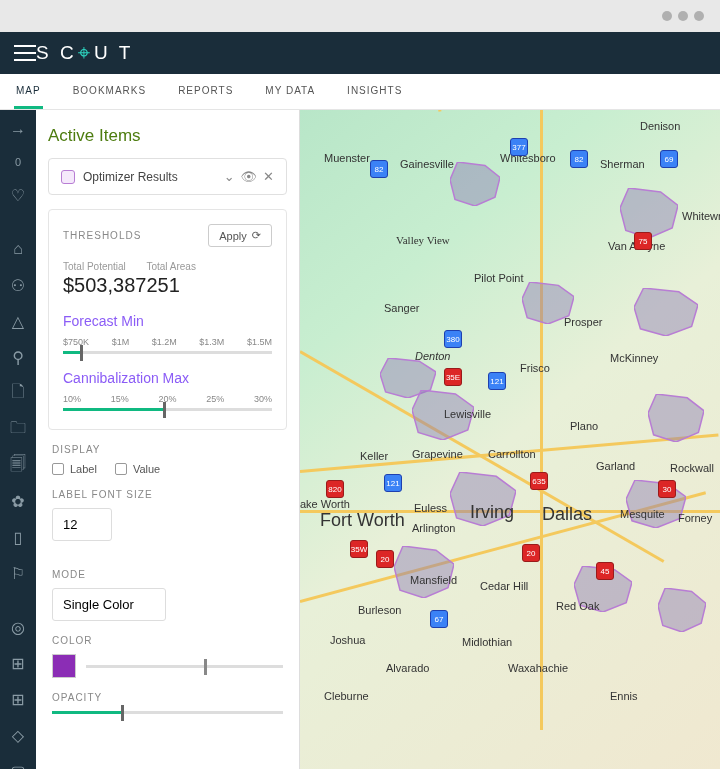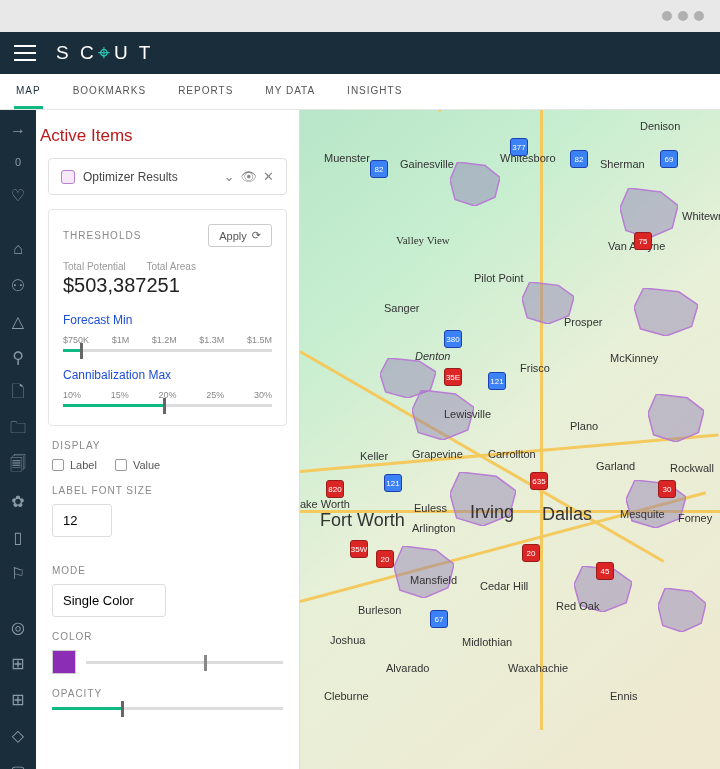--- a/index.html
+++ b/index.html
@@ -1,46 +1,46 @@
 <!DOCTYPE html>
 <html><head>
 <meta charset="utf-8">
 <style>
 *{box-sizing:border-box;margin:0;padding:0;font-family:-apple-system,BlinkMacSystemFont,'Segoe UI',sans-serif}
 body{width:720px;height:769px;overflow:hidden;background:#f0f0f0}
 .window-chrome{height:32px;background:#e8e8e8;display:flex;align-items:center;justify-content:flex-end;padding:0 16px;gap:6px}
 .chrome-dot{width:10px;height:10px;border-radius:50%;background:#b0b0b0}
-.topbar{height:42px;background:#1a2d3a;display:flex;align-items:center;padding:15px 14px;gap:20px}
+.topbar{height:42px;background:#1a2d3a;display:flex;align-items:center;padding:15px 14px;gap:0}
 .hamburger{width:22px;height:16px;display:flex;flex-direction:column;justify-content:space-between;cursor:pointer}
 .hamburger span{height:2px;background:#fff;width:100%}
 .logo{color:#fff;font-size:19px;letter-spacing:3px;font-weight:300;display:flex;align-items:center;gap:1px}
 .logo .o{color:#2dd4bf;font-size:22px;line-height:1}
 .tabs{height:36px;background:#fff;display:flex;align-items:center;padding:0 14px;gap:28px;border-bottom:1px solid #e5e5e5}
 .tab{font-size:10px;letter-spacing:1px;color:#555;cursor:pointer;padding:0 2px;height:100%;display:flex;align-items:center;border-bottom:3px solid transparent}
 .tab.active{color:#1a2d3a;border-bottom-color:#10b981}
 .main{display:flex;height:659px}
 .rail{width:36px;background:#1a2d3a;display:flex;flex-direction:column;align-items:center;padding-top:10px;gap:18px}
 .rail-item{width:18px;height:18px;color:#8a9ba5;cursor:pointer;display:flex;align-items:center;justify-content:center}
 .rail-count{color:#8a9ba5;font-size:11px}
 .panel{width:264px;background:#fff;border-right:1px solid #ddd;overflow-y:auto}
-.panel-header{padding:16px 4px 12px;font-size:17px;color:#b91c1c}
+.panel-header{padding:16px 12px 12px;font-size:17px;color:#4d7c0f}
 .layer-row{margin:0 12px 14px;padding:10px 12px;border:1px solid #e0e0e0;border-radius:4px;display:flex;align-items:center;gap:8px}
 .layer-swatch{width:14px;height:14px;border:1.5px solid #b87dd4;border-radius:3px;background:#f5e9fb}
 .layer-label{flex:1;font-size:12px;color:#444}
 .layer-icons{display:flex;gap:6px;color:#888}
 .layer-icons span{cursor:pointer;font-size:13px}
 .card{margin:0 12px 12px;padding:14px;border:1px solid #e5e5e5;border-radius:4px}
 .card-head{display:flex;align-items:center;justify-content:space-between;margin-bottom:14px}
 .card-title{font-size:10px;letter-spacing:1px;color:#888}
 .apply-btn{font-size:11px;padding:4px 10px;border:1px solid #ccc;border-radius:3px;background:#fff;cursor:pointer;display:flex;align-items:center;gap:5px;color:#555}
 .stats{display:flex;margin-bottom:16px}
 .stat-label{font-size:10px;color:#999;margin-bottom:2px}
 .stat-value{font-size:20px;color:#222;font-weight:400}
 .slider-block{margin-bottom:16px}
-.slider-title{font-size:12px;color:#1d4ed8;margin-bottom:8px}
+.slider-title{font-size:14px;color:#8b5cf6;margin-bottom:8px}
 .slider-labels{display:flex;justify-content:space-between;font-size:9px;color:#888;margin-bottom:4px}
 .slider-track{position:relative;height:3px;background:#ddd}
 .slider-fill{position:absolute;height:100%;background:#10b981;left:0}
 .slider-handle{position:absolute;width:3px;height:16px;background:#666;top:-6px;cursor:pointer}
 .section-label{font-size:10px;letter-spacing:1px;color:#888;margin:14px 16px 8px}
 .checks{display:flex;gap:18px;margin:0 16px 14px}
 .check{display:flex;align-items:center;gap:6px;font-size:11px;color:#555}
 .check-box{width:12px;height:12px;border:1px solid #999;border-radius:2px}
 .num-input{margin:0 16px 14px;padding:8px 10px;border:1px solid #ddd;border-radius:3px;font-size:13px;width:60px}
 .select-input{margin:0 16px 14px;padding:8px 10px;border:1px solid #ddd;border-radius:3px;font-size:13px;width:114px;display:block}

